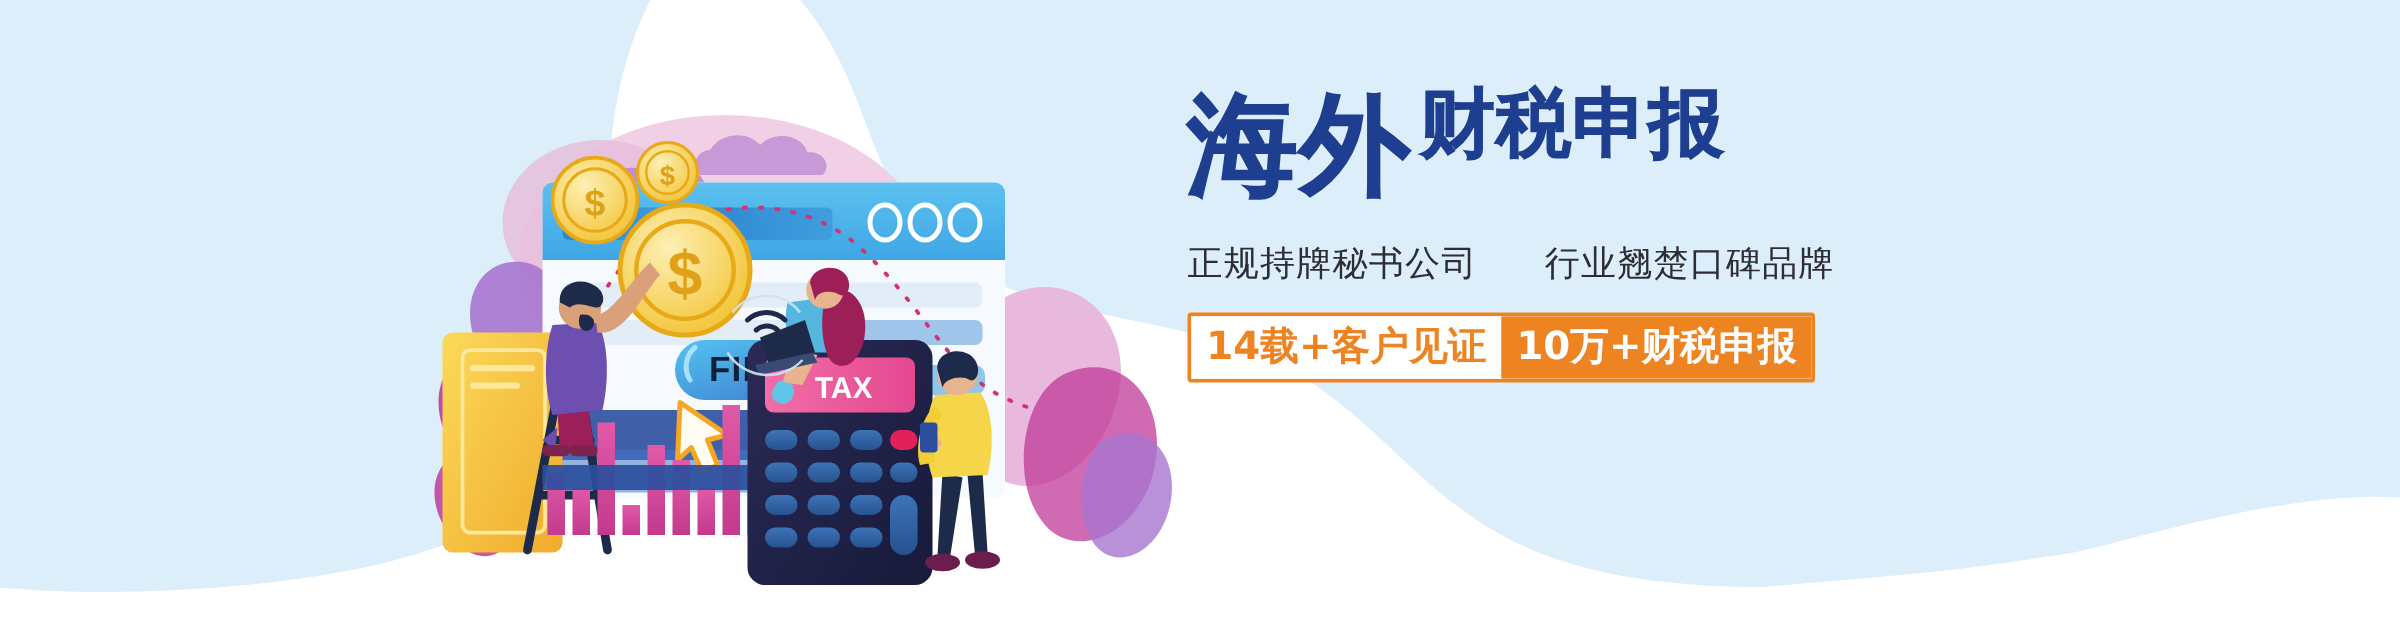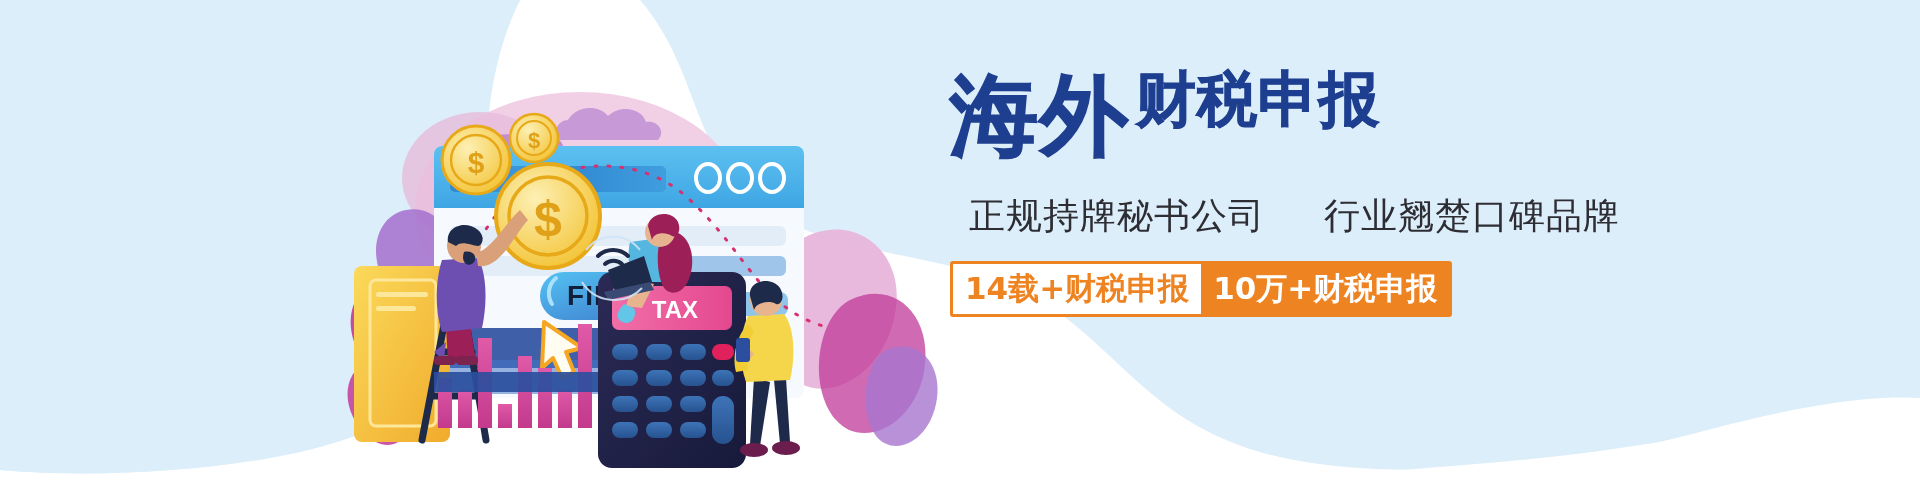--- a/index.html
+++ b/index.html
@@ -37,26 +37,25 @@
     letter-spacing:1px;
     margin-left:6px;
     color:#1e3f90;
     font-family:"DejaVu Sans","Liberation Sans",sans-serif;
     -webkit-text-stroke:1px #1e3f90;
     position:relative;top:-3px;
   }
 
   .subhead{
     margin-top:16px;
-    font-size:36px;
+    font-size:28px;
     color:#2d2d33;
     letter-spacing:1px;
     white-space:nowrap;
     font-family:"DejaVu Sans","Liberation Sans",sans-serif;
-    margin-left:19px;
   }
   .subhead .gap{display:inline-block;width:34px;}
 
   .badges{
     margin-top:20px;
     display:inline-flex;
     align-items:stretch;
     border:3px solid #ee8322;
     border-radius:3px;
     overflow:hidden;
@@ -330,19 +329,19 @@
       <span class="hl-b">财税申报</span>
     </div>
 
     <div class="subhead">
       <span>正规持牌秘书公司</span>
       <span class="gap"></span>
       <span>行业翘楚口碑品牌</span>
     </div>
 
     <div class="badges">
-      <span class="badge badge-light">14载+财税申报</span>
+      <span class="badge badge-light">14载+客户见证</span>
       <span class="badge badge-solid">10万+财税申报</span>
     </div>
 
   </div>
 
 </div>
 
 </body></html>

